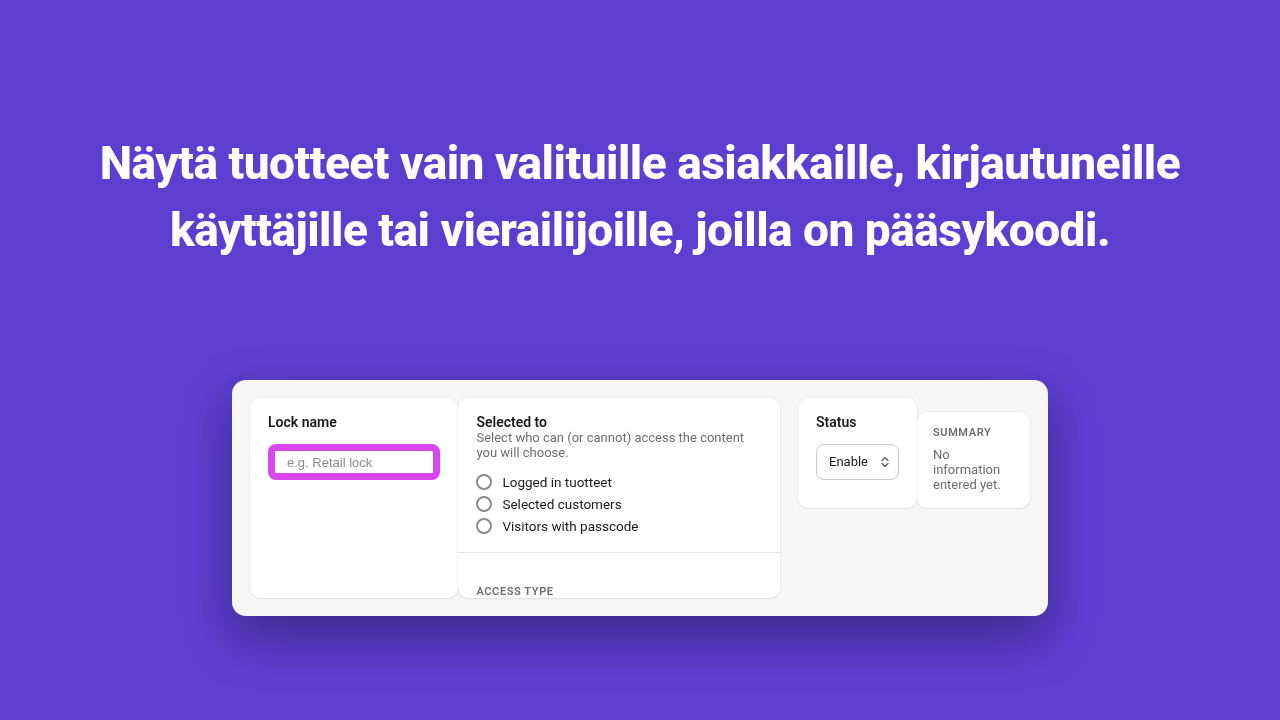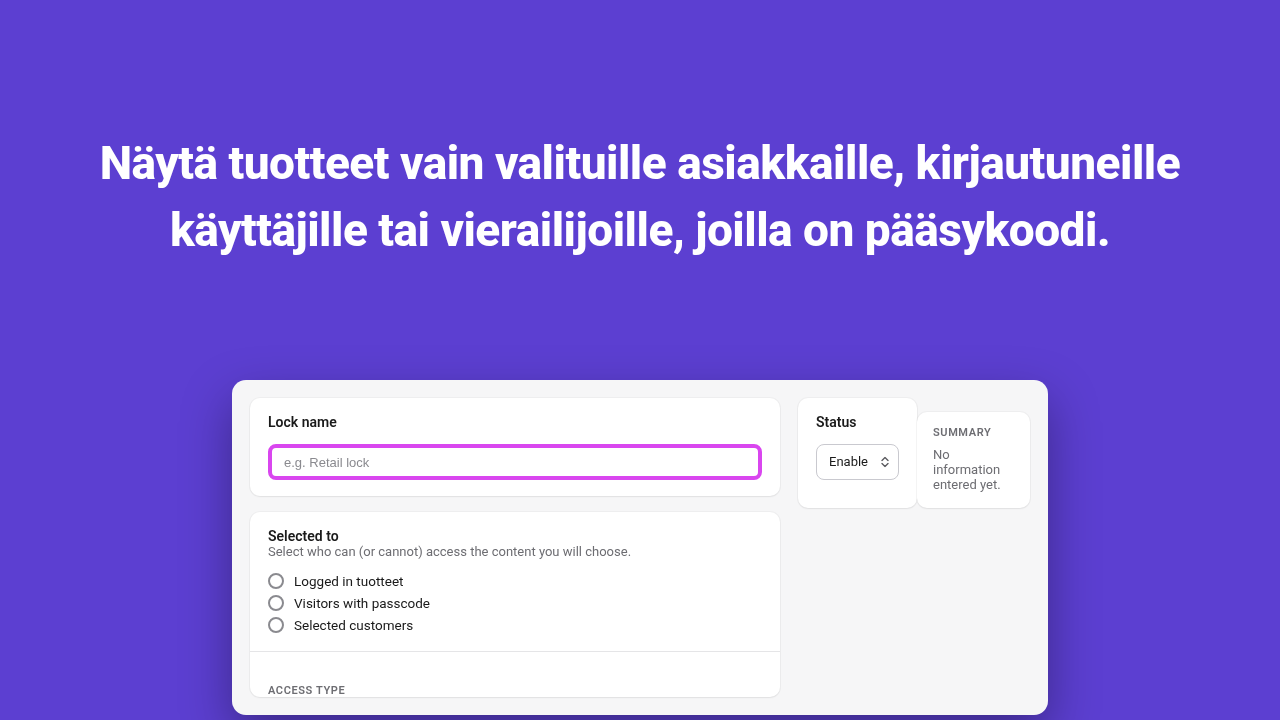--- a/index.html
+++ b/index.html
@@ -33,22 +33,22 @@
       border-radius: 14px;
       padding: 18px;
       box-shadow: 0 20px 50px rgba(0,0,0,0.35);
       display: flex;
       gap: 18px;
       align-items: flex-start;
     }
     .left-col {
       flex: 1;
       display: flex;
-      flex-direction: column;
-      gap: 16px;
+      flex-direction: row;
+      gap: 0;
     }
     .right-col {
       width: 232px;
       display: flex;
       gap: 0;
     }
     .card {
       background: #ffffff;
       border-radius: 10px;
       box-shadow: 0 1px 2px rgba(0,0,0,0.06), 0 0 0 1px rgba(0,0,0,0.03);
@@ -58,21 +58,21 @@
     }
     .card-title {
       font-size: 14px;
       font-weight: 600;
       color: #1a1a1a;
       margin-bottom: 14px;
     }
     .text-input {
       width: 100%;
       height: 36px;
-      border: 4px solid #d946ef;
+      border: 7px solid #d946ef;
       border-radius: 8px;
       padding: 0 12px;
       font-size: 13px;
       color: #333;
       background: #fff;
     }
     .text-input::placeholder {
       color: #8a8a8f;
     }
     .helper-text {
@@ -181,25 +181,25 @@
       <div class="card-pad">
         <div class="card-title" style="margin-bottom:6px;">Selected to</div>
         <div class="helper-text">Select who can (or cannot) access the content you will choose.</div>
         <div class="radio-group">
           <label class="radio-row">
             <span class="radio-circle"></span>
             <span class="radio-label">Logged in tuotteet</span>
           </label>
           <label class="radio-row">
             <span class="radio-circle"></span>
-            <span class="radio-label">Visitors with passcode</span>
+            <span class="radio-label">Selected customers</span>
           </label>
           <label class="radio-row">
             <span class="radio-circle"></span>
-            <span class="radio-label">Selected customers</span>
+            <span class="radio-label">Visitors with passcode</span>
           </label>
         </div>
         <div class="divider"></div>
       </div>
       <div class="section-label">ACCESS TYPE</div>
     </div>
 
   </div>
 
   <div class="right-col">

